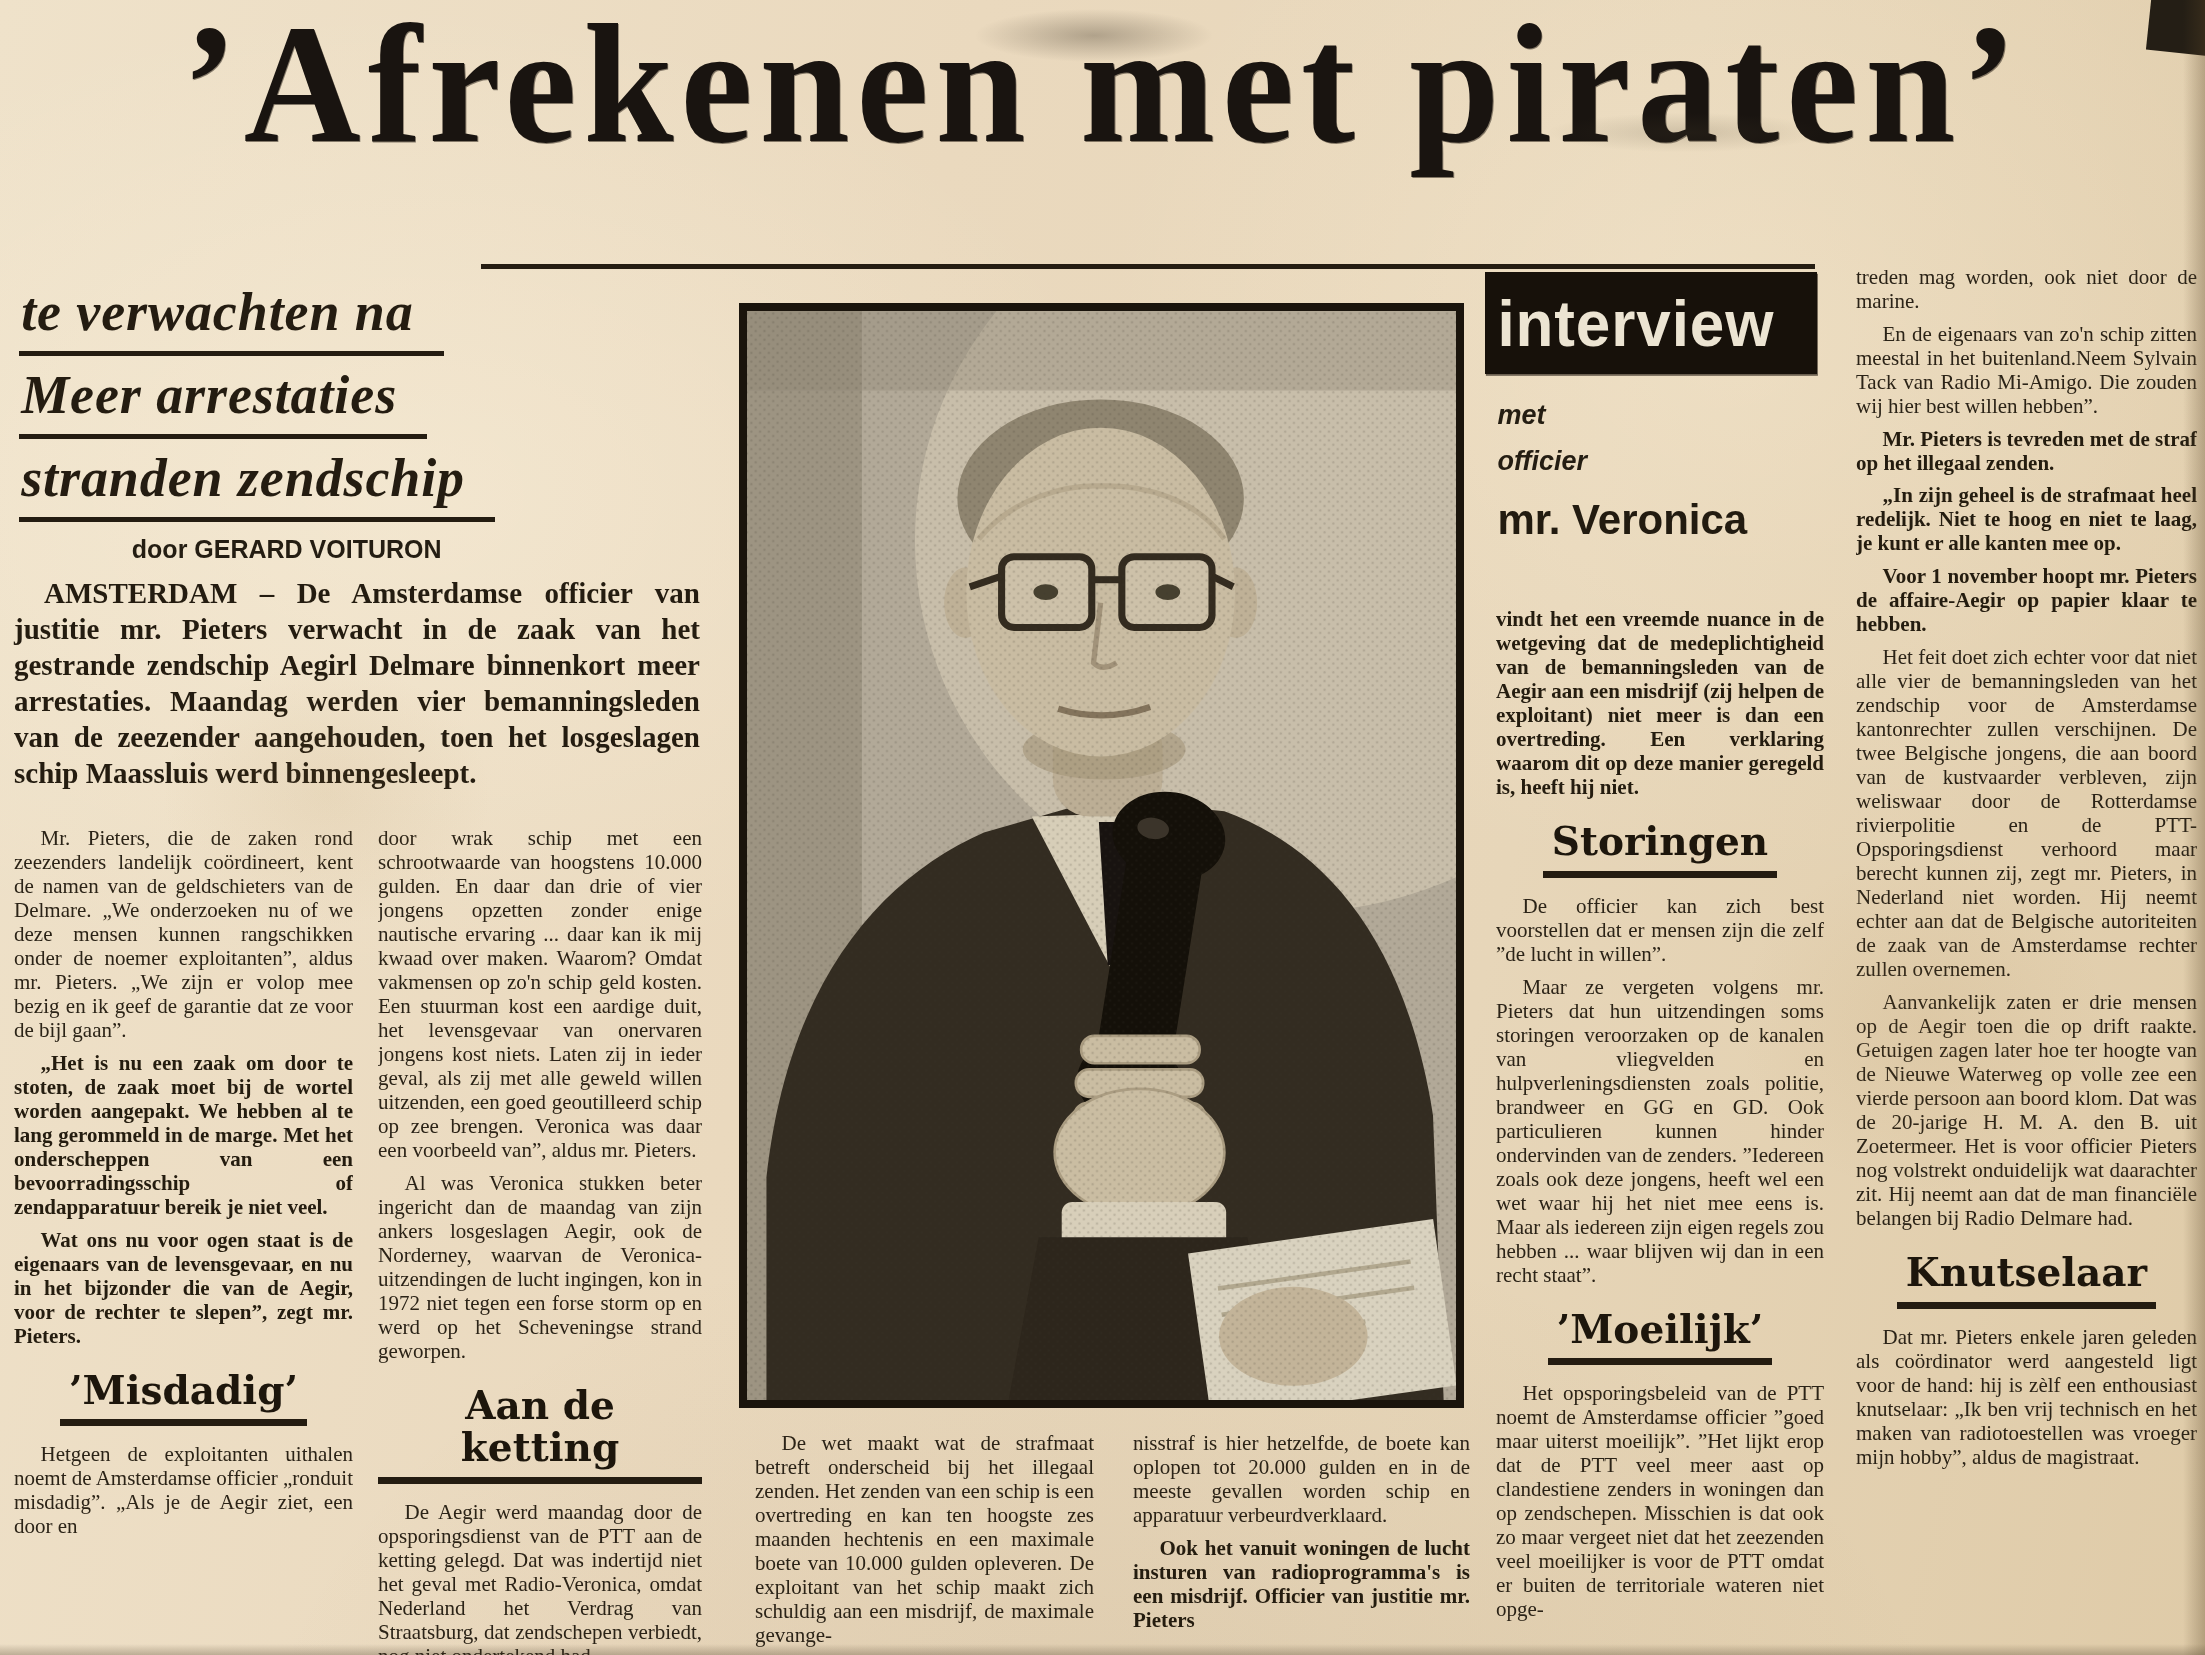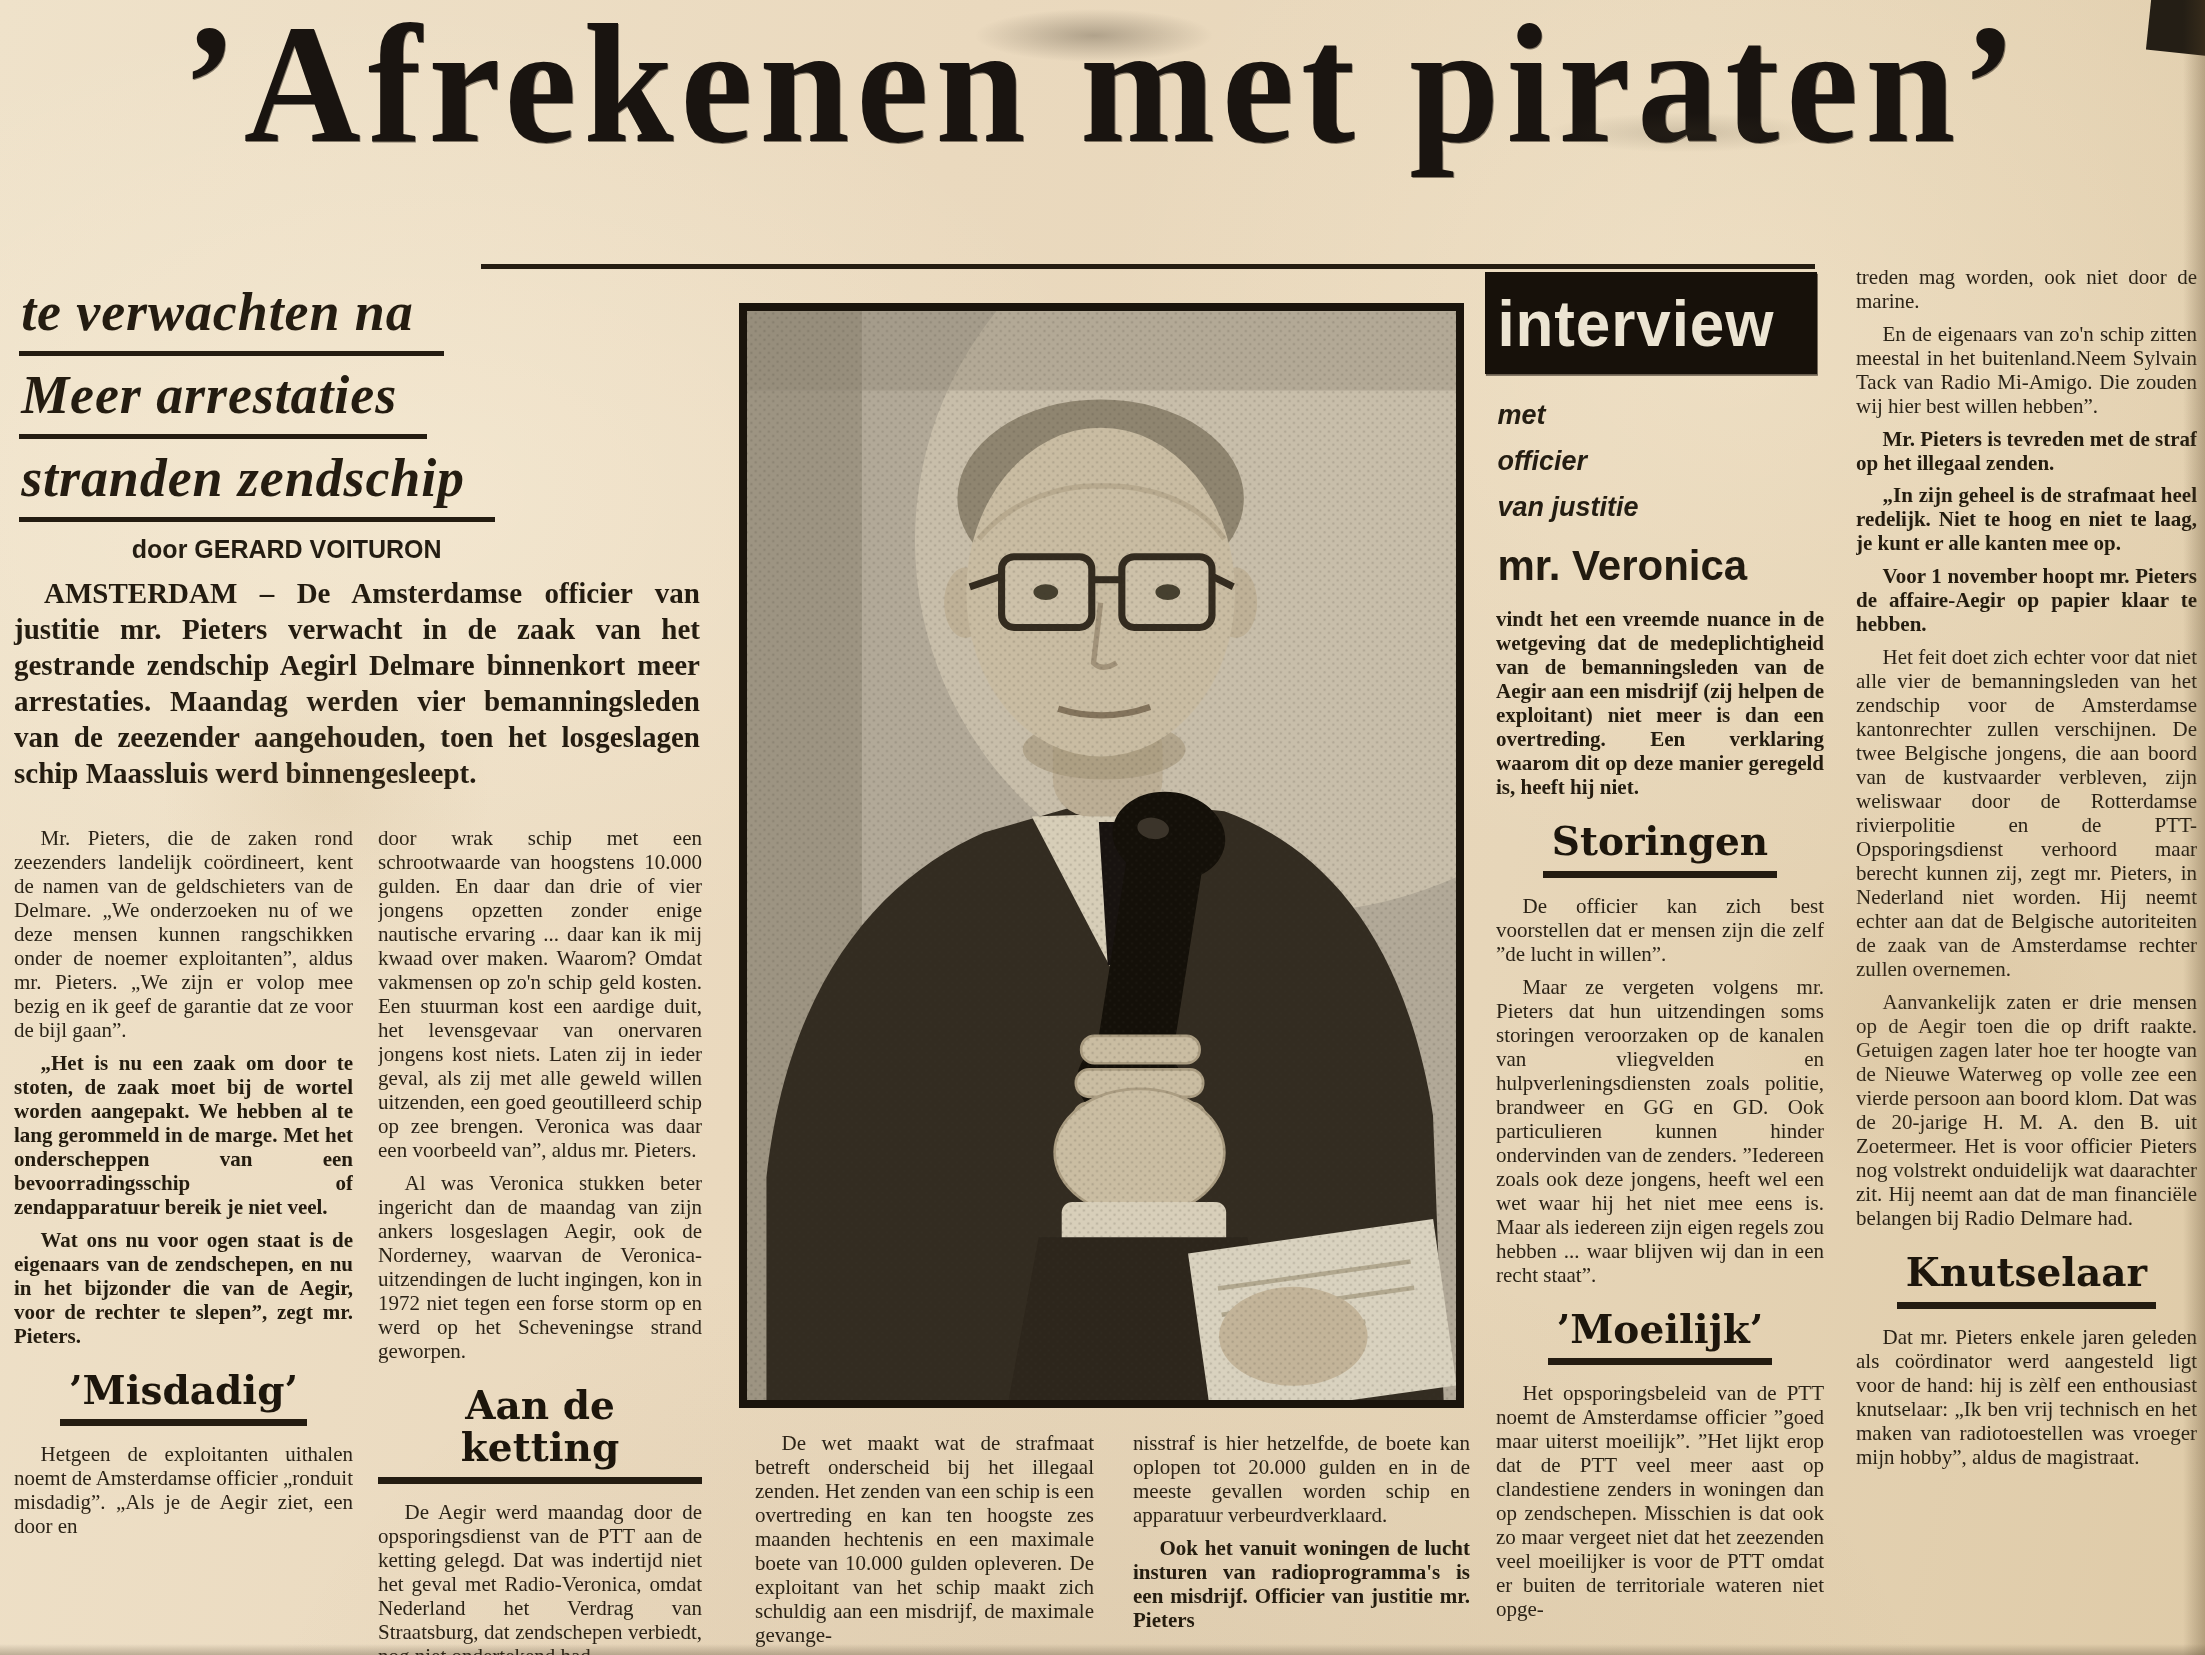--- a/index.html
+++ b/index.html
@@ -96,21 +96,21 @@
     <div><span class="subline">Meer arrestaties</span></div>
     <div><span class="subline">stranden zendschip</span></div>
   </div>
 
   <div class="byline">door GERARD VOITURON</div>
   <div class="lead">AMSTERDAM – De Amsterdamse officier van justitie mr. Pieters verwacht in de zaak van het gestrande zendschip Aegirl Delmare binnenkort meer arrestaties. Maandag werden vier bemanningsleden van de zeezender aangehouden, toen het losgeslagen schip Maassluis werd binnengesleept.</div>
 
   <div class="col col1">
       <p class="para">Mr. Pieters, die de zaken rond zeezenders landelijk coördineert, kent de namen van de geldschieters van de Delmare. „We onderzoeken nu of we deze mensen kunnen rangschikken onder de noemer exploitanten”, aldus mr. Pieters. „We zijn er volop mee bezig en ik geef de garantie dat ze voor de bijl gaan”.</p>
       <p class="para bold">„Het is nu een zaak om door te stoten, de zaak moet bij de wortel worden aangepakt. We hebben al te lang gerommeld in de marge. Met het onderscheppen van een bevoorradingsschip of zendapparatuur bereik je niet veel.</p>
-      <p class="para bold">Wat ons nu voor ogen staat is de eigenaars van de zendschepen, en nu in het bijzonder die van de Aegir, voor de rechter te slepen”, zegt mr. Pieters.</p>
+      <p class="para bold">Wat ons nu voor ogen staat is de eigenaars van de levensgevaar, en nu in het bijzonder die van de Aegir, voor de rechter te slepen”, zegt mr. Pieters.</p>
       <h3 class="sec-head"><span class="sec-head-inner">’Misdadig’</span></h3>
       <p class="para">Hetgeen de exploitanten uithalen noemt de Amsterdamse officier „ronduit misdadig”. „Als je de Aegir ziet, een door en</p>
     </div>
   <div class="col col2">
       <p class="para noindent">door wrak schip met een schrootwaarde van hoogstens 10.000 gulden. En daar dan drie of vier jongens opzetten zonder enige nautische ervaring ... daar kan ik mij kwaad over maken. Waarom? Omdat vakmensen op zo'n schip geld kosten. Een stuurman kost een aardige duit, het levensgevaar van onervaren jongens kost niets. Laten zij in ieder geval, als zij met alle geweld willen uitzenden, een goed geoutilleerd schip op zee brengen. Veronica was daar een voorbeeld van”, aldus mr. Pieters.</p>
       <p class="para">Al was Veronica stukken beter ingericht dan de maandag van zijn ankers losgeslagen Aegir, ook de Norderney, waarvan de Veronica-uitzendingen de lucht ingingen, kon in 1972 niet tegen een forse storm op en werd op het Scheveningse strand geworpen.</p>
       <h3 class="sec-head"><span class="sec-head-inner">Aan de ketting</span></h3>
       <p class="para">De Aegir werd maandag door de opsporingsdienst van de PTT aan de ketting gelegd. Dat was indertijd niet het geval met Radio-Veronica, omdat Nederland het Verdrag van Straatsburg, dat zendschepen verbiedt, nog niet ondertekend had.</p>
     </div>
   <div class="col col3">
@@ -202,21 +202,20 @@
     </svg>
   </div>
 
   <div class="interview-panel">
     <div class="iv-box">
       <span class="iv-label">interview</span>
     </div>
     <div class="iv-lines">
       <div class="iv-line">met</div>
       <div class="iv-line">officier</div>
-      <div class="iv-line">van justitie</div>
     </div>
     <div class="iv-name">mr. Veronica</div>
   </div>
 
   <div class="stain smudge-top"></div>
   <div class="stain smudge-top2"></div>
   <div class="stain stain-a"></div>
   <div class="stain stain-b"></div>
   <div class="corner-mark"></div>
   <div class="edge-shade"></div>

